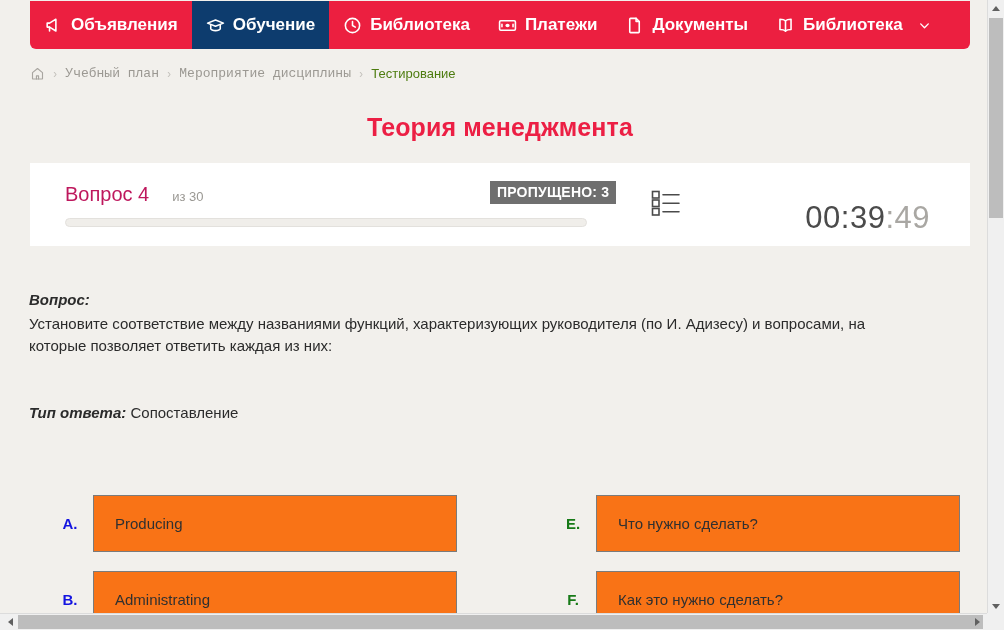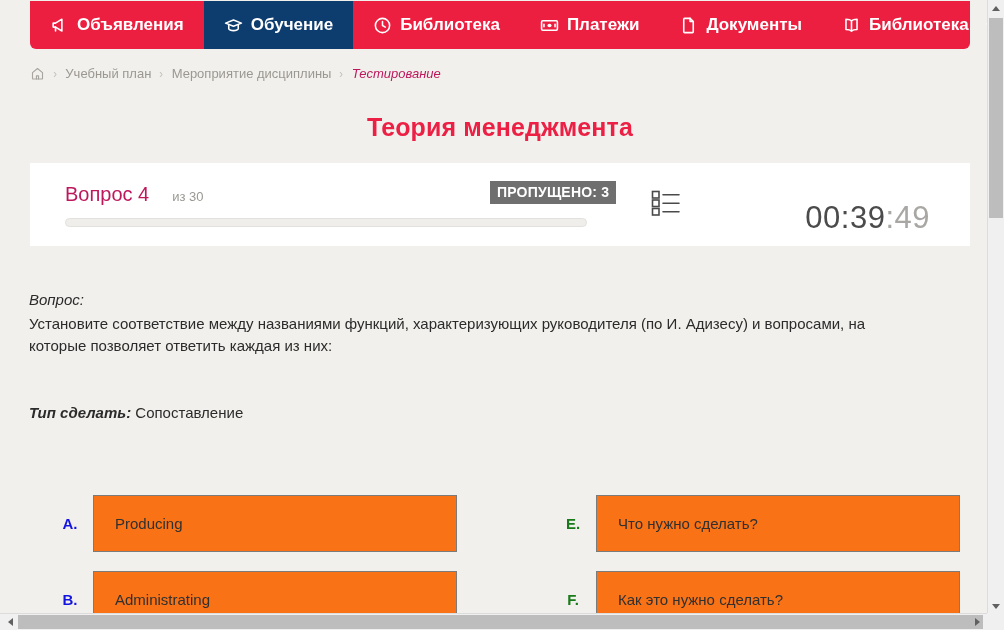--- a/index.html
+++ b/index.html
@@ -30,21 +30,21 @@
     background: #ec1f40;
     border-radius: 0 0 6px 6px;
     display: flex;
     align-items: stretch;
     z-index: 5;
   }
   .nav-item {
     display: flex;
     align-items: center;
     gap: 8px;
-    padding: 0 20px;
+    padding: 0 14px;
     color: #ffffff;
     font-size: 17px;
     font-weight: bold;
     white-space: nowrap;
     cursor: pointer;
     user-select: none;
   }
   .nav-item.active {
     background: #0d3c6e;
   }
@@ -75,22 +75,22 @@
     font-size: 13px;
   }
   .bc-home { display: inline-flex; align-items: center; cursor: pointer; }
   .bc-sep {
     color: #c3c0bb;
     font-size: 13px;
     line-height: 1;
     display: inline-block;
     transform: scaleX(0.85);
   }
-  .bc-link { color: #9b9892; cursor: pointer; }
-  .bc-current { color: #be185d; font-style: italic; }
+  .bc-link { color: #9b9892; cursor: pointer; font-family: Liberation Mono, monospace; }
+  .bc-current { color: #4d7c0f; }
 
   
   .page-title {
     position: absolute;
     left: 0;
     top: 113px;
     width: 1000px;
     text-align: center;
     font-size: 25px;
     font-weight: bold;
@@ -172,21 +172,21 @@
   .timer .sec { color: #a9a7a3; }
 
   
   .qbody {
     position: absolute;
     left: 29px;
     top: 291px;
     width: 880px;
   }
   .q-label {
-    font-weight: normal;
+    font-weight: bold;
     font-style: italic;
     font-size: 15px;
     color: #2b2b2b;
     display: block;
     margin-bottom: 5px;
   }
   .q-text {
     font-size: 15px;
     color: #2b2b2b;
     line-height: 22px;
@@ -448,21 +448,21 @@
     </div>
 
   </div>
 
   <div class="qbody">
     <span class="q-label">Вопрос:</span>
     <div class="q-text">Установите соответствие между названиями функций, характеризующих руководителя (по И. Адизесу) и вопросами, на которые позволяет ответить каждая из них:</div>
   </div>
 
   <div class="atype">
-    <b>Тип сделать:</b>
+    <b>Тип ответа:</b>
     <span>Сопоставление</span>
   </div>
 
   <div class="answers">
 
     <div class="acol left">
       <div class="arow">
         <span class="aletter blue">A.</span>
         <div class="abox">Producing</div>
       </div>

